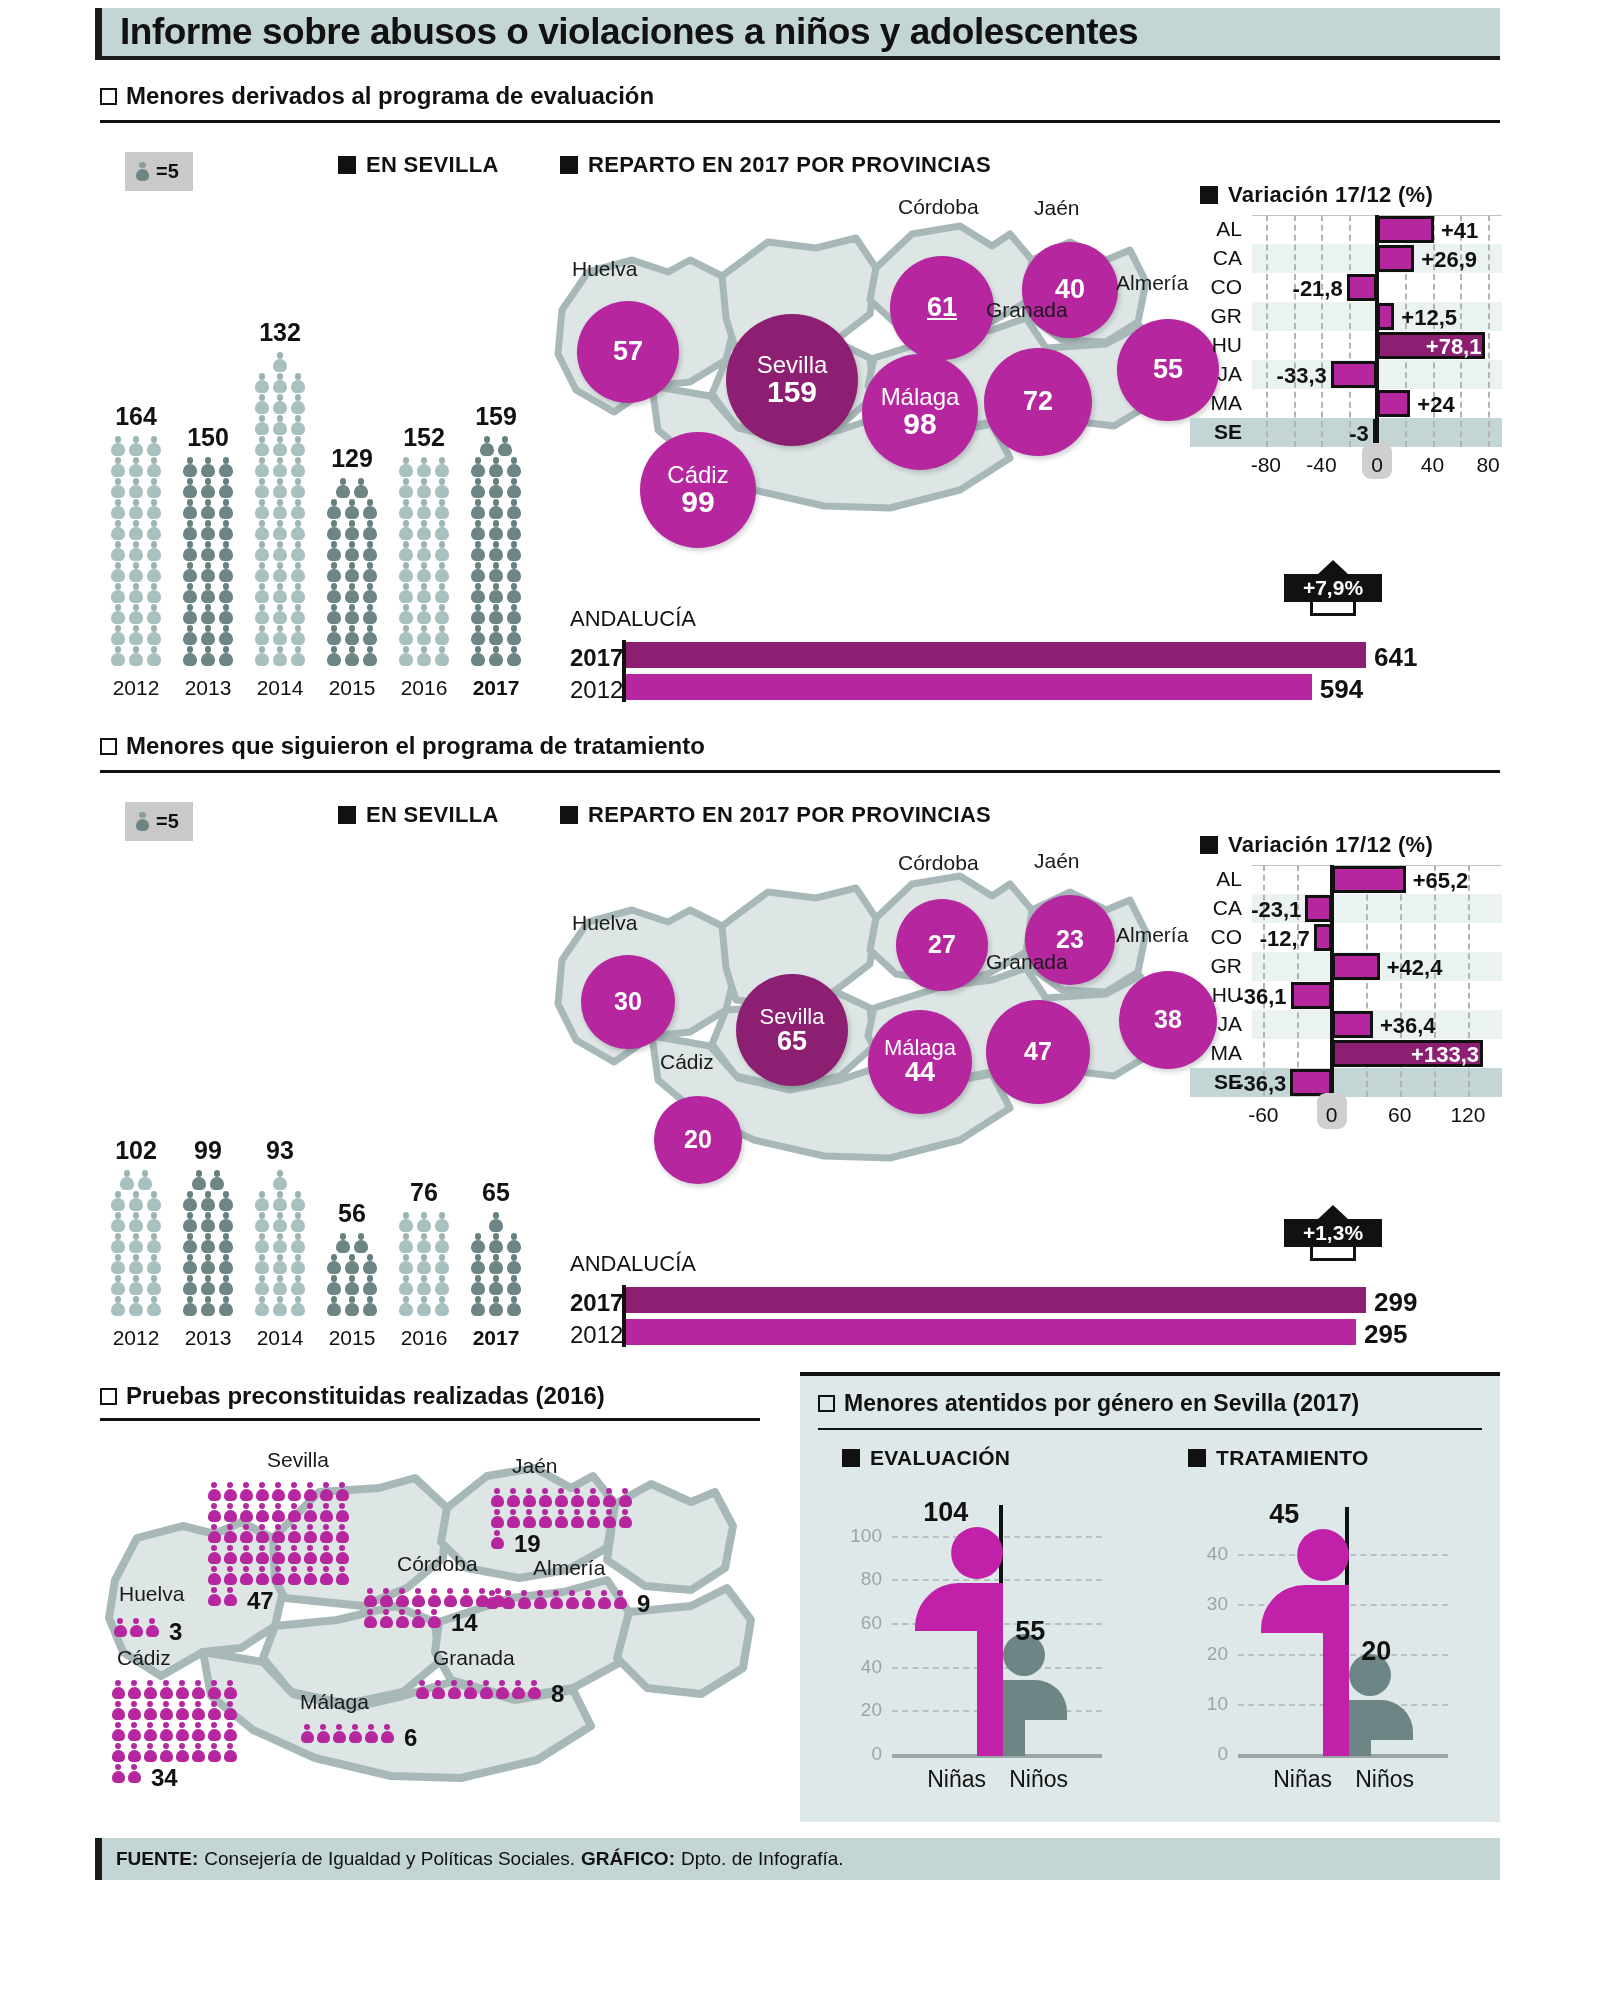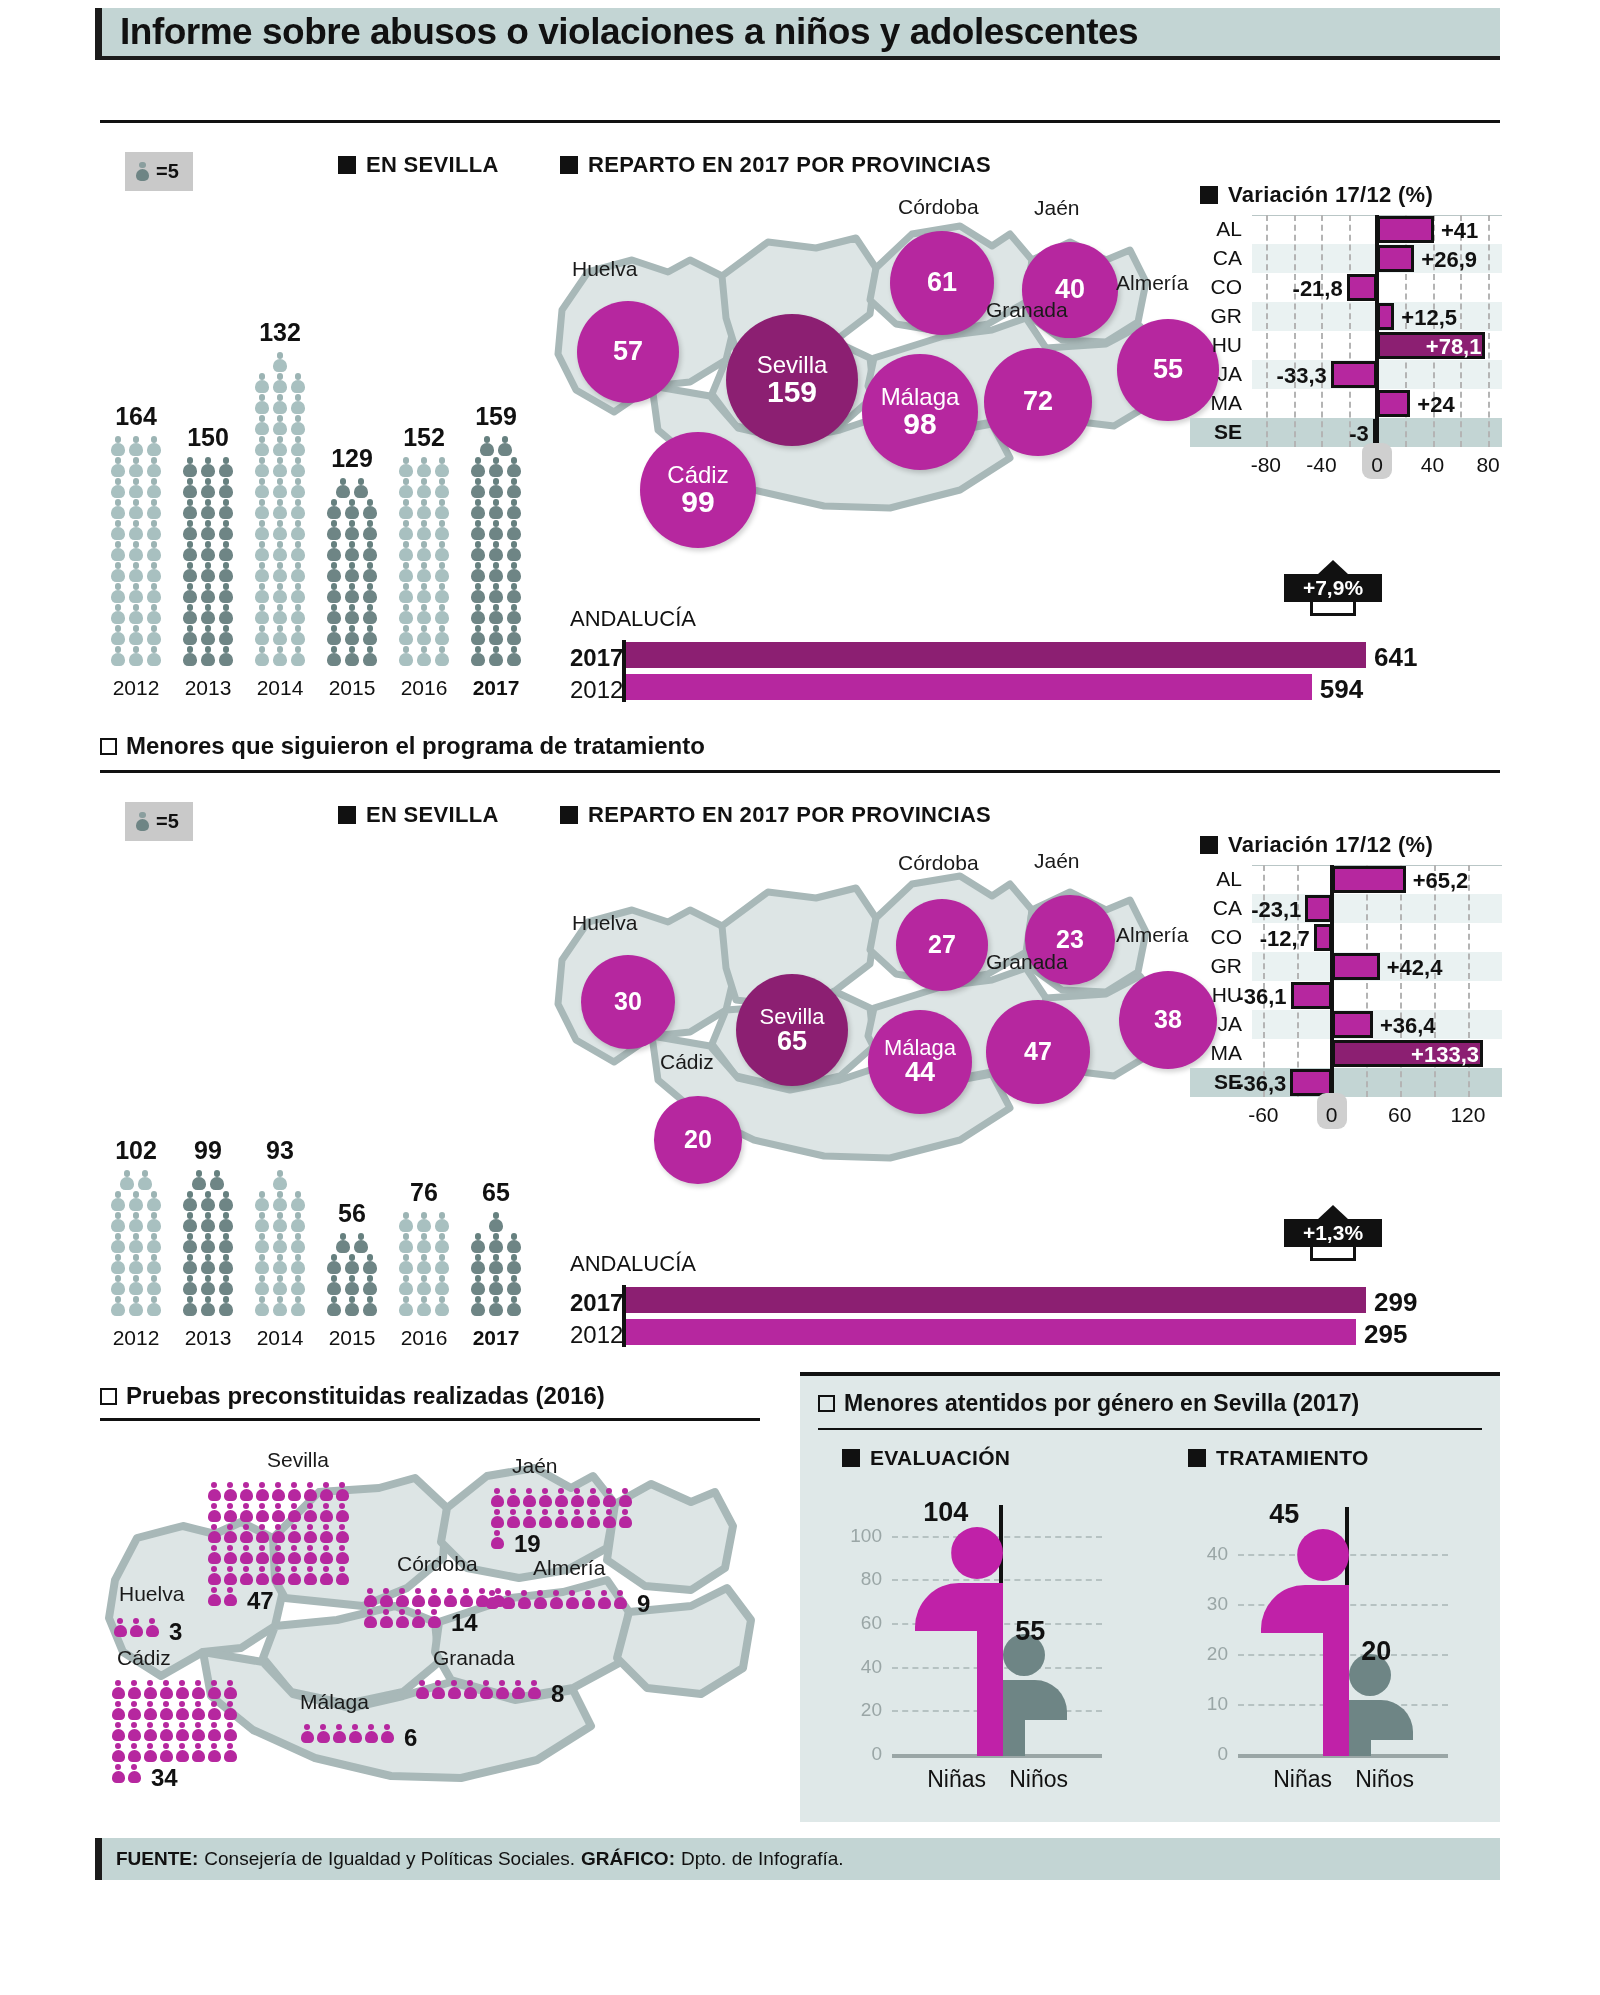--- a/index.html
+++ b/index.html
@@ -118,20 +118,24 @@
 </style>
 </head>
 <body>
 
 <div class="page">
 
   <div class="title-bar">
     <h1>Informe sobre abusos o violaciones a niños y adolescentes</h1>
   </div>
 
+  <div class="sec-head" style="left:100px; top:82px;">
+    <span class="sq-outline"></span>
+    <span>Menores derivados al programa de evaluación</span>
+  </div>
   <div class="rule" style="left:100px; top:120px; width:1400px;"></div>
 
   <div class="legend-box" style="left:125px; top:152px;">
     <span class="fig">
       <span class="h" style="background:#8a9e9e;"></span>
         <span class="b" style="background:#6e8585;"></span>
     </span>
     <span class="lbl">=5</span>
   </div>
 
@@ -1094,21 +1098,21 @@
         <path d="M334,168 L404,146 L452,140 L486,128 L506,158 L498,206 L452,232 L398,242 L342,224 L328,196 Z"></path>
         <path d="M506,158 L566,154 L600,136 L622,166 L614,212 L574,236 L524,230 L496,202 Z"></path>
         <path d="M112,196 L170,206 L198,238 L250,250 L300,240 L342,226 L398,244 L452,234 L470,268 L420,300 L350,318 L284,316 L214,300 L156,272 L118,240 Z"></path>
       </g>
     </svg>
   <div class="maplabel" style="left: 32px; top: 66.8466px;">Huelva</div><div class="bubble" style="left: 36.8466px; top: 110.847px; width: 102.307px; height: 102.307px;">
         <span class="bn" style="font-size:27px">57</span>
       </div><div class="bubble dark" style="left: 186px; top: 124px; width: 132px; height: 132px;">
         <span class="bl" style="font-size:24px">Sevilla</span>
         <span class="bn" style="font-size:30px">159</span>
-      </div><div class="maplabel" style="left: 358px; top: 5.08246px;">Córdoba</div><div class="bubble" style="left: 350.082px; top: 41px; width: 103.835px; height: 103.835px;">
+      </div><div class="maplabel" style="left: 358px; top: 5.08246px;">Córdoba</div><div class="bubble" style="left: 350.082px; top: 66px; width: 103.835px; height: 103.835px; text-decoration: underline;">
         <span class="bn" style="font-size:27px">61</span>
       </div><div class="maplabel" style="left: 494px; top: 6.44191px;">Jaén</div><div class="bubble" style="left: 482.442px; top: 52.4419px; width: 95.1162px; height: 95.1162px;">
         <span class="bn" style="font-size:27px">40</span>
       </div><div class="maplabel" style="left: 576px; top: 81.2387px;">Almería</div><div class="bubble" style="left: 577.239px; top: 129.239px; width: 101.523px; height: 101.523px;">
         <span class="bn" style="font-size:27px">55</span>
       </div><div class="maplabel" style="left: 446px; top: 108.102px;">Granada</div><div class="bubble" style="left: 444.102px; top: 158.102px; width: 107.797px; height: 107.797px;">
         <span class="bn" style="font-size:27px">72</span>
       </div><div class="bubble" style="left: 321.952px; top: 163.952px; width: 116.096px; height: 116.096px;">
         <span class="bl" style="font-size:24px">Málaga</span>
         <span class="bn" style="font-size:30px">98</span>

